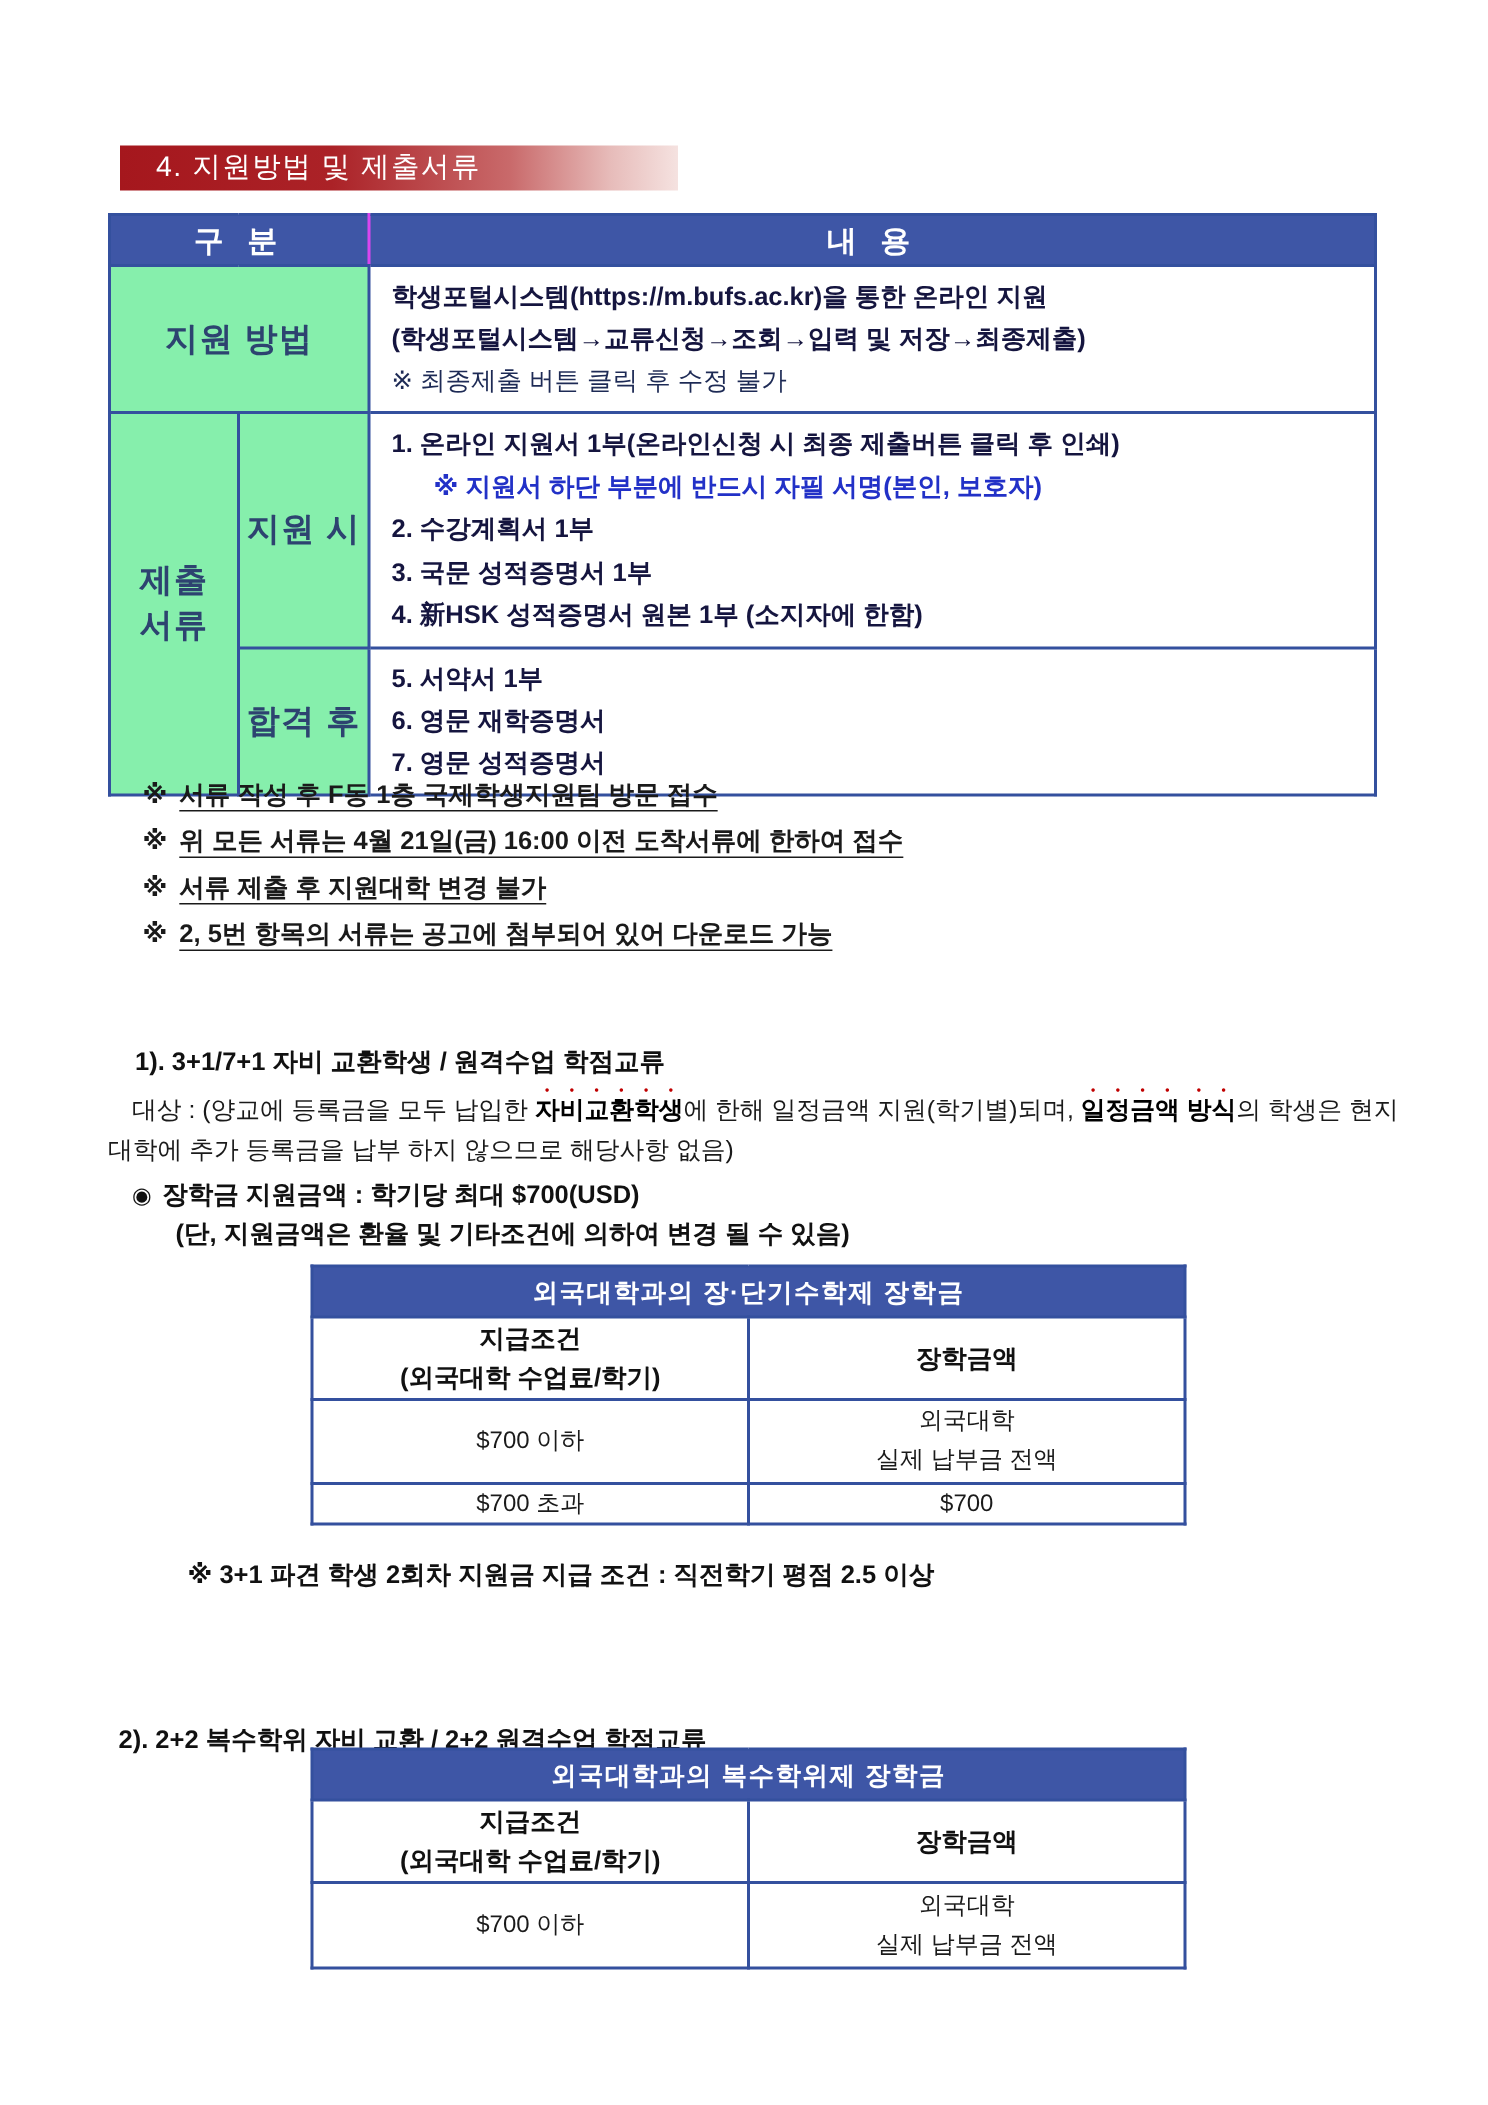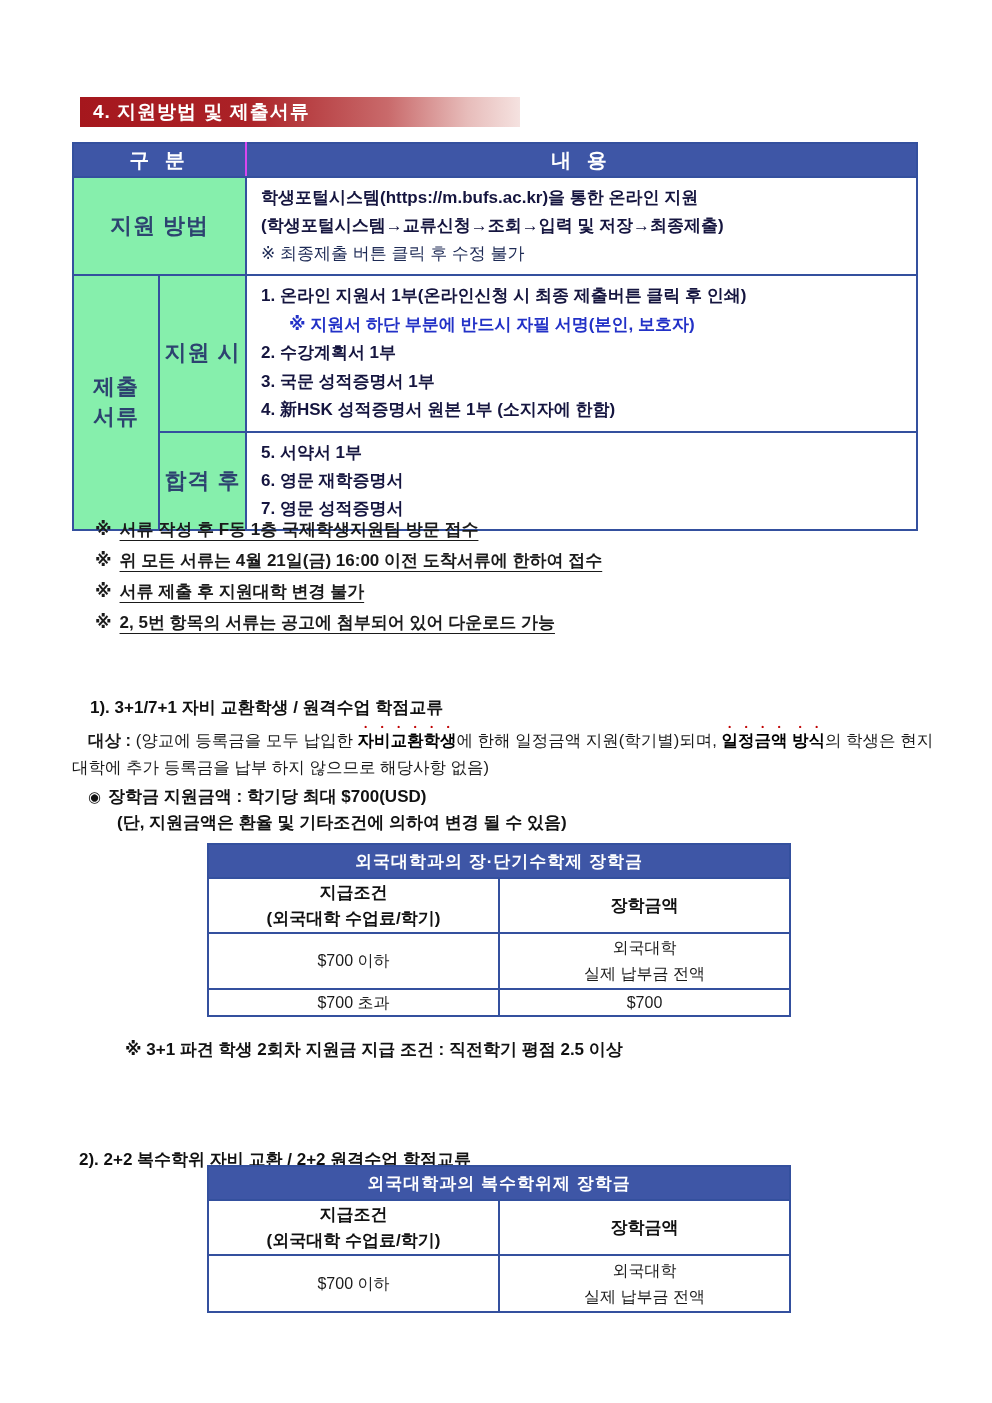--- a/index.html
+++ b/index.html
@@ -2,23 +2,23 @@
 <html lang="ko"><head>
 <meta charset="utf-8">
 <style>
   * { margin:0; padding:0; box-sizing:border-box; }
   html,body { background:#ffffff; }
   body { font-family:"Liberation Sans","DejaVu Sans",sans-serif; color:#15153f; }
   .page { position:relative; width:992px; height:1403px; background:#ffffff; overflow:hidden; }
 
   
   .red-bar {
-    position:absolute; left:80px; width:440px; height:30px;
+    position:absolute; left:80px; width:372px; height:30px;
     background:linear-gradient(90deg,#a5171d 0%,#ab2227 38%,#c96a6b 70%,#e7bcba 88%,#f5e2e0 100%);
-    color:#ffffff; font-size:19px; font-weight:700; line-height:30px; padding-left:13px;
+    color:#ffffff; font-size:19px; font-weight:400; line-height:30px; padding-left:24px;
     letter-spacing:1px;
   }
   #bar4 { top:97px; }
   #bar5 { top:655px; }
 
   
   .main-table-wrap { position:absolute; left:72px; top:142px; }
   table { border-collapse:collapse; }
   .main-table { width:844px; table-layout:fixed; }
   .main-table td { border:2px solid #34509e; vertical-align:middle; }
@@ -49,21 +49,21 @@
   .note-line .u { text-decoration:underline; text-underline-offset:5px; }
 
   
   .sub-heading { position:absolute; font-size:17px; font-weight:700; color:#111111; }
   #sub1-heading { left:90px; top:696px; }
   #sub2-heading { left:79px; top:1148px; }
   .target-para {
     position:absolute; left:72px; top:722px; width:862px;
     font-size:16.5px; line-height:27px; color:#1a1a1a; text-indent:16px;
   }
-  .target-para .tlabel { font-weight:700; }
+  .target-para .tlabel { font-weight:400; }
   .em-red {
     color:#000000; font-weight:700;
     -webkit-text-emphasis:filled dot #c00000; text-emphasis:filled dot #c00000;
     -webkit-text-emphasis-position:over right; text-emphasis-position:over right;
   }
   .bullet-line { position:absolute; left:88px; top:785px; font-size:17px; font-weight:700; color:#111111; }
   .bullet-line .radio { font-size:15px; margin-right:7px; }
   .cond-line { position:absolute; left:117px; top:811px; font-size:17px; font-weight:700; color:#111111; }
 
   

